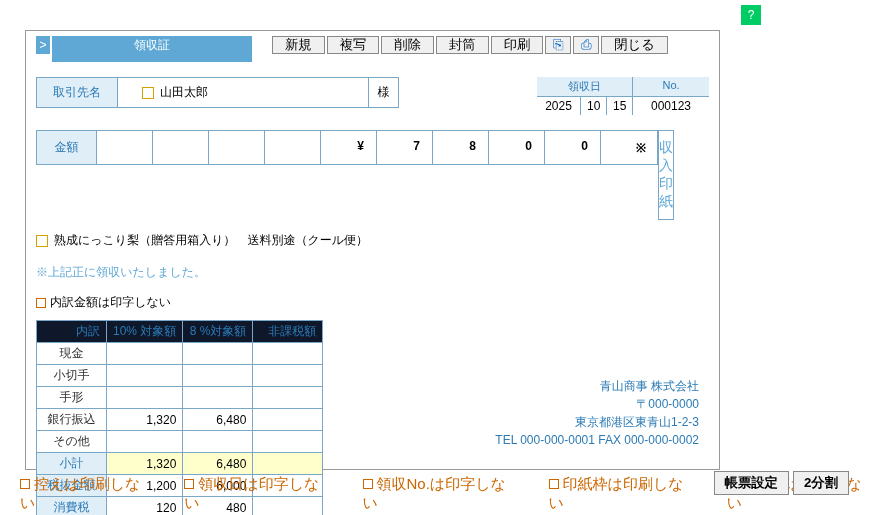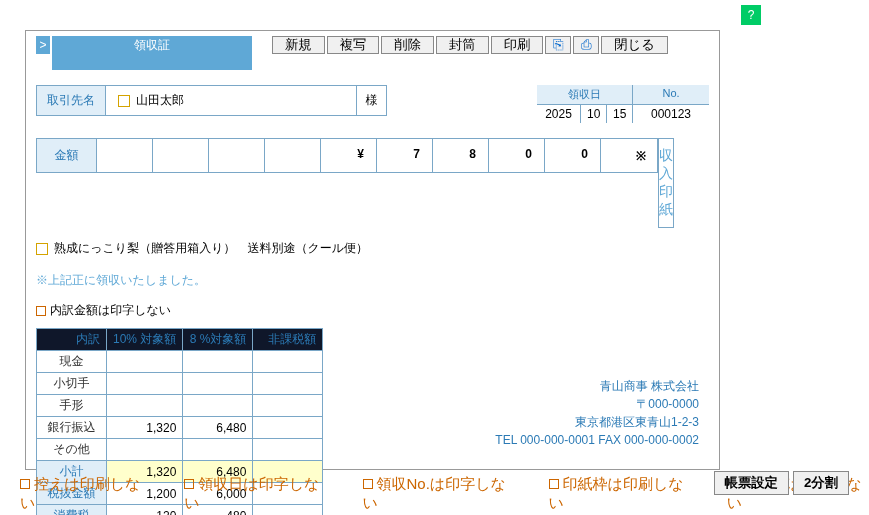--- a/index.html
+++ b/index.html
@@ -1,28 +1,28 @@
 <!DOCTYPE html>
 <html><head>
 <meta charset="utf-8">
 <style>
 * { box-sizing: border-box; margin: 0; padding: 0; }
 body { font-family: "MS PGothic", sans-serif; font-size: 12px; background: #fff; width: 869px; height: 515px; position: relative; }
 .help-btn { position: absolute; top: 5px; right: 108px; width: 20px; height: 20px; background: #00cc66; color: #fff; text-align: center; line-height: 20px; cursor: pointer; }
 .main { position: absolute; top: 30px; left: 25px; width: 695px; height: 440px; border: 1px solid #999; }
 .header-row { display: flex; align-items: flex-start; padding: 5px 10px; gap: 5px; }
-.title-chip { background: #5fa8d6; color: #fff; width: 200px; height: 34px; line-height: 18px; text-align: center; position: relative; }
+.title-chip { background: #5fa8d6; color: #fff; width: 200px; height: 26px; line-height: 18px; text-align: center; position: relative; }
 .title-arrow { position: absolute; left: -16px; top: 0; width: 14px; height: 18px; background: #5fa8d6; display: flex; align-items: center; justify-content: center; color: #fff; }
 .toolbar { display: flex; gap: 2px; margin-left: 15px; }
 .tbtn { border: 1px solid #888; background: #f0f0f0; padding: 1px 12px; height: 18px; line-height: 14px; cursor: pointer; }
 .tbtn-icon { width: 26px; padding: 0; text-align: center; color: #0066cc; }
 .row2 { display: flex; padding: 10px 10px 0; justify-content: space-between; align-items: flex-start; }
 .client-box { display: flex; align-items: center; border: 1px solid #7aa7c7; }
-.lbl-cell { background: #e0eef8; color: #2b7ab5; padding: 6px 10px; min-width: 60px; text-align: center; border-right: 1px solid #7aa7c7; }
-.client-name { width: 250px; padding: 6px 12px; display: flex; align-items: center; }
+.lbl-cell { background: #e0eef8; color: #2b7ab5; padding: 6px 16px; min-width: 60px; text-align: center; border-right: 1px solid #7aa7c7; }
+.client-name { width: 250px; padding: 6px 24px; display: flex; align-items: center; }
 .sq { width: 12px; height: 12px; border: 1px solid #d4a300; margin-right: 6px; display: inline-block; }
 .sama { width: 30px; text-align: center; border-left: 1px solid #7aa7c7; padding: 6px 0; }
 .dhdr { background: #e0eef8; color: #2b7ab5; padding: 2px 8px; text-align: center; border-right: 1px solid #7aa7c7; font-size: 11px; }
 .dval { padding: 2px 6px; border-right: 1px solid #7aa7c7; text-align: center; }
 .dval:last-child { border-right: none; }
 .date-tbl { display: flex; flex-direction: column; }
 .date-tbl .r { display: flex; }
 .date-tbl .r:first-child div { border-bottom: 1px solid #7aa7c7; }
 .amount-row { display: flex; padding: 15px 10px 0; align-items: flex-start; }
 .amt-box { display: flex; border: 1px solid #7aa7c7; gap: 24px; }

